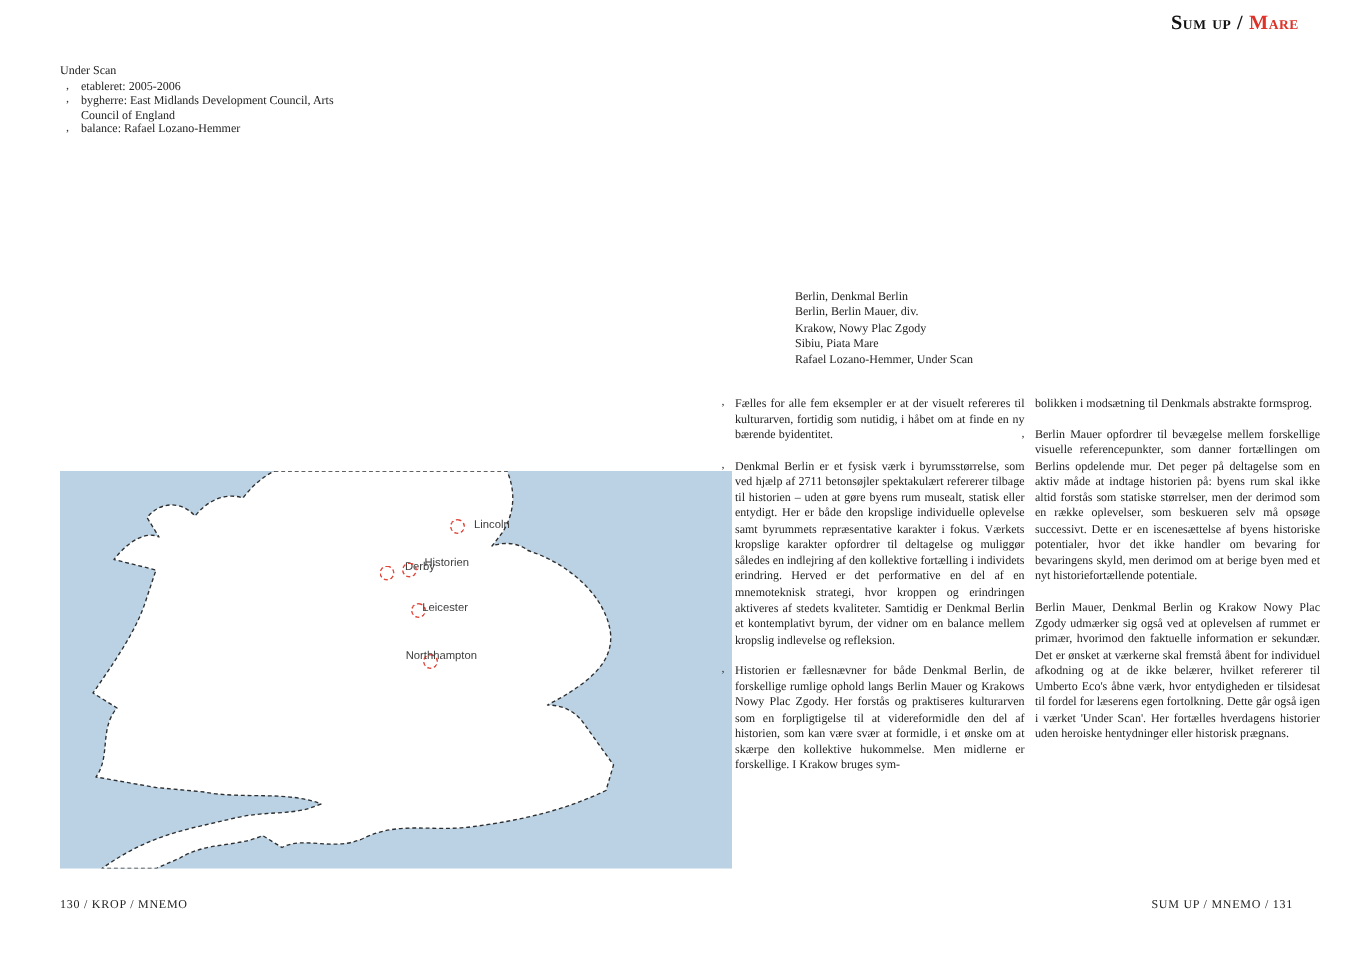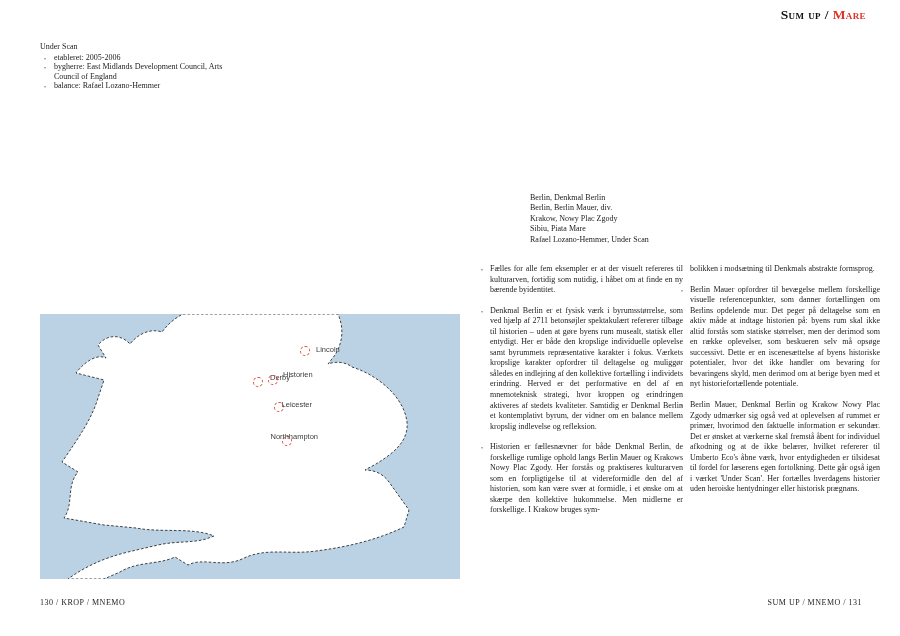--- a/index.html
+++ b/index.html
@@ -12,21 +12,21 @@
           font-variant:small-caps;color:#111;}
   #header .accent{color:var(--accent);}
 
   
   #info{left:40px;top:42px;width:196px;font-size:8px;line-height:9.6px;color:#222;}
   #info .info-title{margin-bottom:1px;}
   .info-line{position:relative;padding-left:14px;}
   .info-line .bullet{position:absolute;left:4px;top:-1px;color:#333;}
 
   
-  #map{left:40px;top:314px;width:396px;height:265px;background:var(--sea);padding-left:24px;}
+  #map{left:40px;top:314px;width:448px;height:265px;background:var(--sea);}
   #map svg{position:absolute;left:0;top:0;}
   .coast{fill:#ffffff;stroke:var(--coast);stroke-width:.9;stroke-dasharray:2.6 1.9;
          stroke-linejoin:round;}
   .city-marker{position:absolute;width:10px;height:10px;border:1.2px dashed var(--marker);
                border-radius:50%;box-sizing:border-box;}
   .city-label{position:absolute;font-family:"Liberation Sans","DejaVu Sans",sans-serif;
               font-size:7.5px;color:#3c3c3c;white-space:nowrap;}
   .city-label.end{transform:translateX(-100%);margin-left:40px;}
 
   

